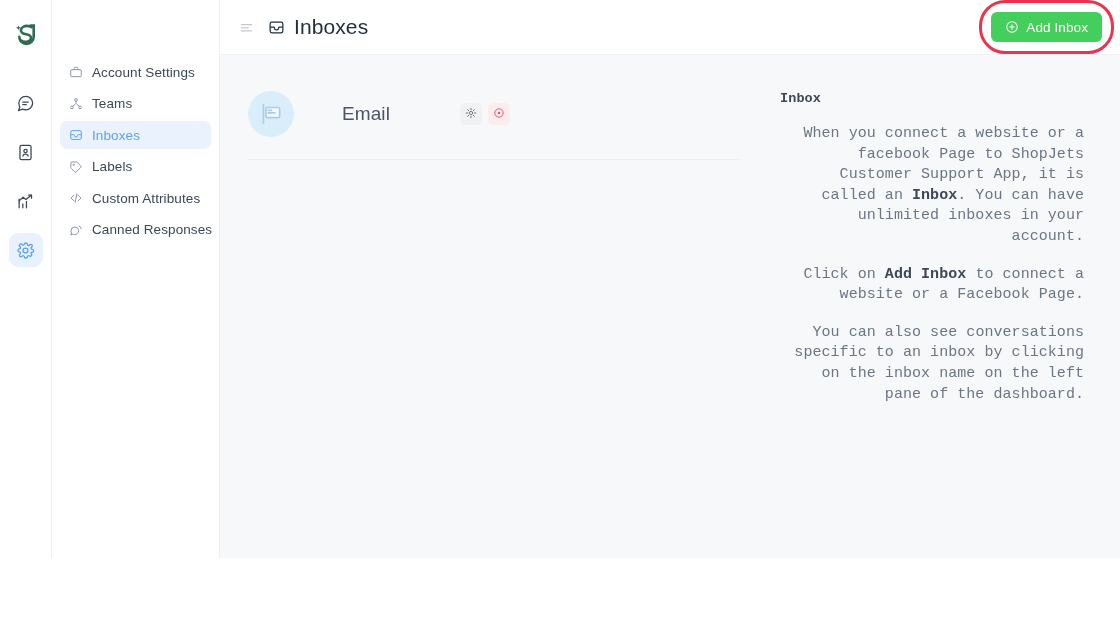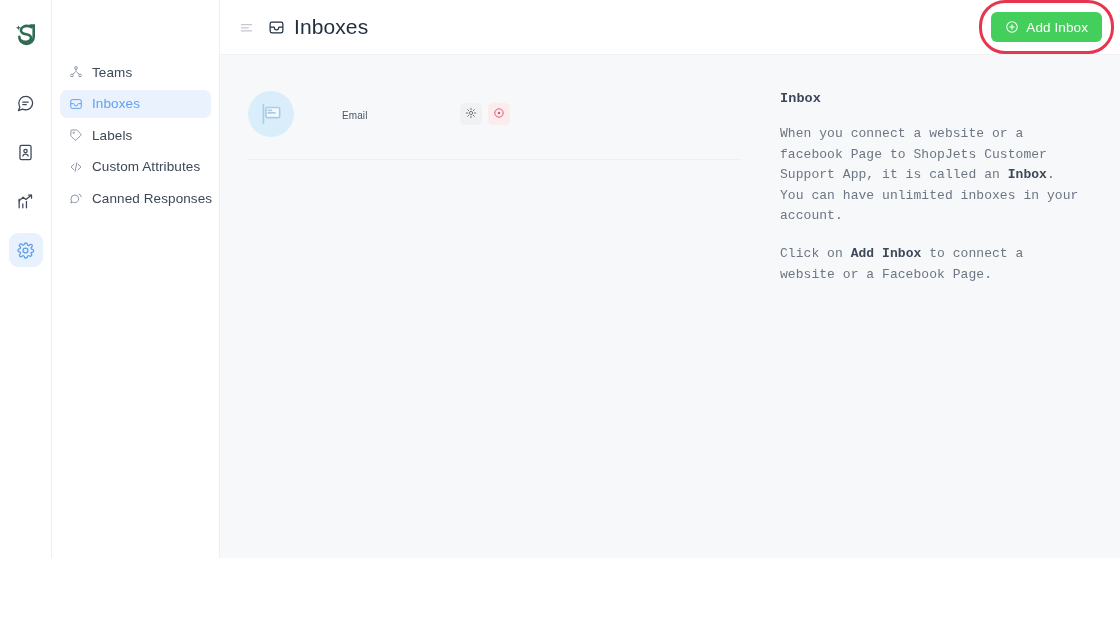--- a/index.html
+++ b/index.html
@@ -189,21 +189,21 @@
   .inbox-meta { width: 132px; flex: 0 0 132px; }
   .inbox-name-blur {
     width: 74px;
     height: 15px;
     border-radius: 8px;
     background: #d7d9dd;
     filter: blur(5px);
     margin: 0 0 12px 14px;
   }
   .inbox-channel {
-    font-size: 10px;
+    font-size: 19px;
     color: #4a5568;
     letter-spacing: .1px;
   }
   .row-actions { display: flex; align-items: center; gap: 6px; }
   .act-btn {
     width: 22px; height: 22px;
     border-radius: 5px;
     border: none;
     display: flex; align-items: center; justify-content: center;
     cursor: pointer;
@@ -213,25 +213,26 @@
 
   
   .help-title {
     font-size: 13.5px;
     font-weight: bold;
     color: #3c4858;
     margin-bottom: 18px;
     letter-spacing: .1px;
   }
   .help-p {
-    font-size: 13px;
+    font-size: 15px;
     line-height: 20.6px;
     color: #6b7684;
     margin-bottom: 17px;
     letter-spacing: .05px;
+    text-align: right;
   }
   .help-p b { color: #3c4858; font-weight: bold; }
 </style>
 </head>
 <body>
 
 <div class="app">
 
   <div class="rail">
     <div class="rail-logo">
@@ -276,20 +277,29 @@
         <svg width="19" height="19" viewBox="0 0 24 24" fill="none" stroke="currentColor" stroke-width="1.6">
           <circle cx="12" cy="12" r="3.1"></circle>
           <path d="M19.2 14.6a1.5 1.5 0 0 0 .3 1.7l.1.1a1.9 1.9 0 0 1-2.6 2.6l-.1-.1a1.5 1.5 0 0 0-1.7-.3 1.5 1.5 0 0 0-.9 1.4v.2a1.9 1.9 0 0 1-3.7 0V20a1.5 1.5 0 0 0-1-1.4 1.5 1.5 0 0 0-1.7.3l-.1.1a1.9 1.9 0 1 1-2.6-2.6l.1-.1a1.5 1.5 0 0 0 .3-1.7 1.5 1.5 0 0 0-1.4-.9H4a1.9 1.9 0 0 1 0-3.7h.2a1.5 1.5 0 0 0 1.4-1 1.5 1.5 0 0 0-.3-1.7l-.1-.1a1.9 1.9 0 1 1 2.6-2.6l.1.1a1.5 1.5 0 0 0 1.7.3h.1a1.5 1.5 0 0 0 .9-1.4V4a1.9 1.9 0 0 1 3.7 0v.2a1.5 1.5 0 0 0 .9 1.4 1.5 1.5 0 0 0 1.7-.3l.1-.1a1.9 1.9 0 1 1 2.6 2.6l-.1.1a1.5 1.5 0 0 0-.3 1.7v.1a1.5 1.5 0 0 0 1.4.9h.2a1.9 1.9 0 0 1 0 3.7H20a1.5 1.5 0 0 0-1.4.9z"></path>
         </svg>
       </span>
     </div>
   </div>
 
   <div class="sidebar">
 
+    <div class="nav-item">
+      <span class="nav-ico">
+        <svg width="14" height="14" viewBox="0 0 24 24" fill="none" stroke="currentColor" stroke-width="1.7">
+          <rect x="3" y="8" width="18" height="12" rx="2"></rect>
+          <path d="M9 8V6a2 2 0 0 1 2-2h2a2 2 0 0 1 2 2v2" stroke-linecap="round"></path>
+        </svg>
+      </span>
+      <span>Account Settings</span>
+    </div>
 
 
     <div class="nav-item">
       <span class="nav-ico">
         <svg width="14" height="14" viewBox="0 0 24 24" fill="none" stroke="currentColor" stroke-width="1.7">
           <circle cx="12" cy="5" r="2.3"></circle>
             <circle cx="5" cy="18" r="2.3"></circle>
             <circle cx="19" cy="18" r="2.3"></circle>
           <path d="M12 7.4v4.2M10.2 12.6 6.4 15.8M13.8 12.6l3.8 3.2" stroke-linecap="round"></path>
         </svg>
@@ -407,18 +417,19 @@
             </button>
           </span>
         </div>
       </div>
 
       <div class="help-pane">
         <div class="help-title">Inbox</div>
         <div id="help-body">
             <p class="help-p"><span>When you connect a website or a facebook Page to ShopJets Customer Support App, it is called an </span><b>Inbox</b><span>. You can have unlimited inboxes in your account.</span></p>
             <p class="help-p"><span>Click on </span><b>Add Inbox</b><span> to connect a website or a Facebook Page.</span></p>
+            <p class="help-p"><span>You can also see conversations specific to an inbox by clicking on the inbox name on the left pane of the dashboard.</span></p>
           </div>
       </div>
 
     </div>
   </div>
 </div>
 
 </body></html>

